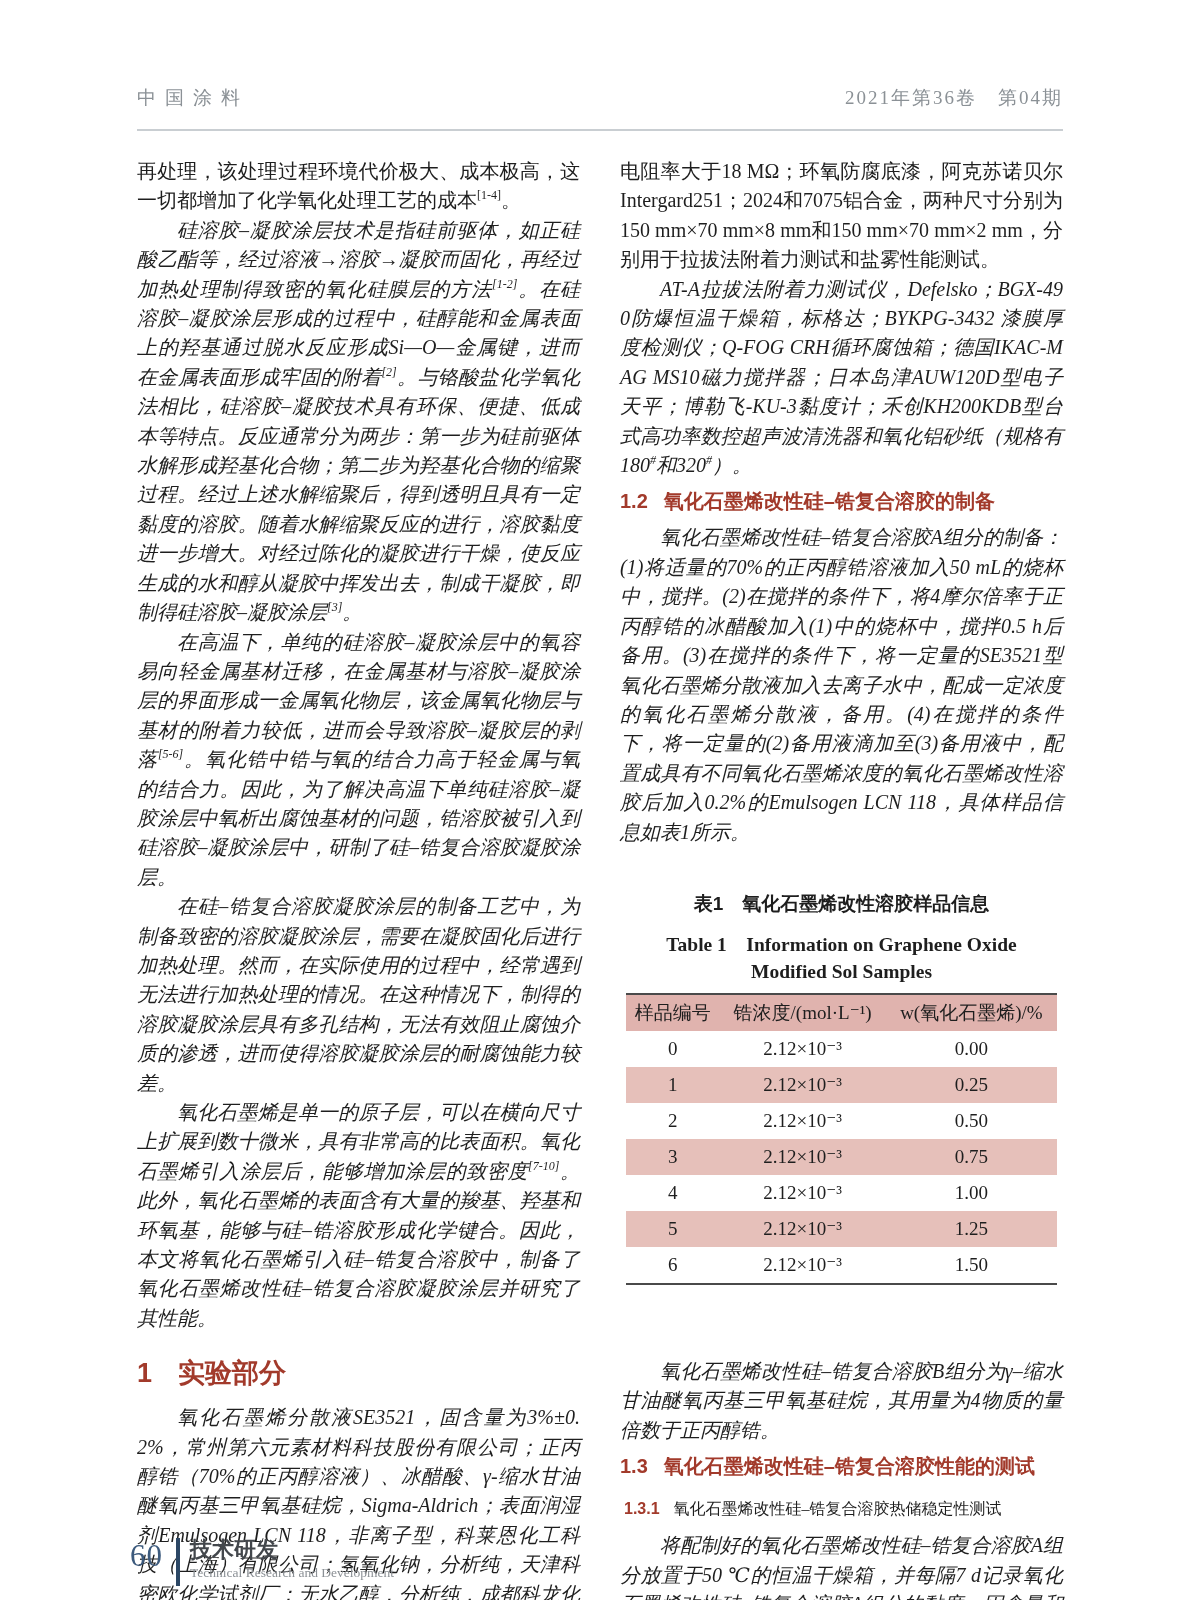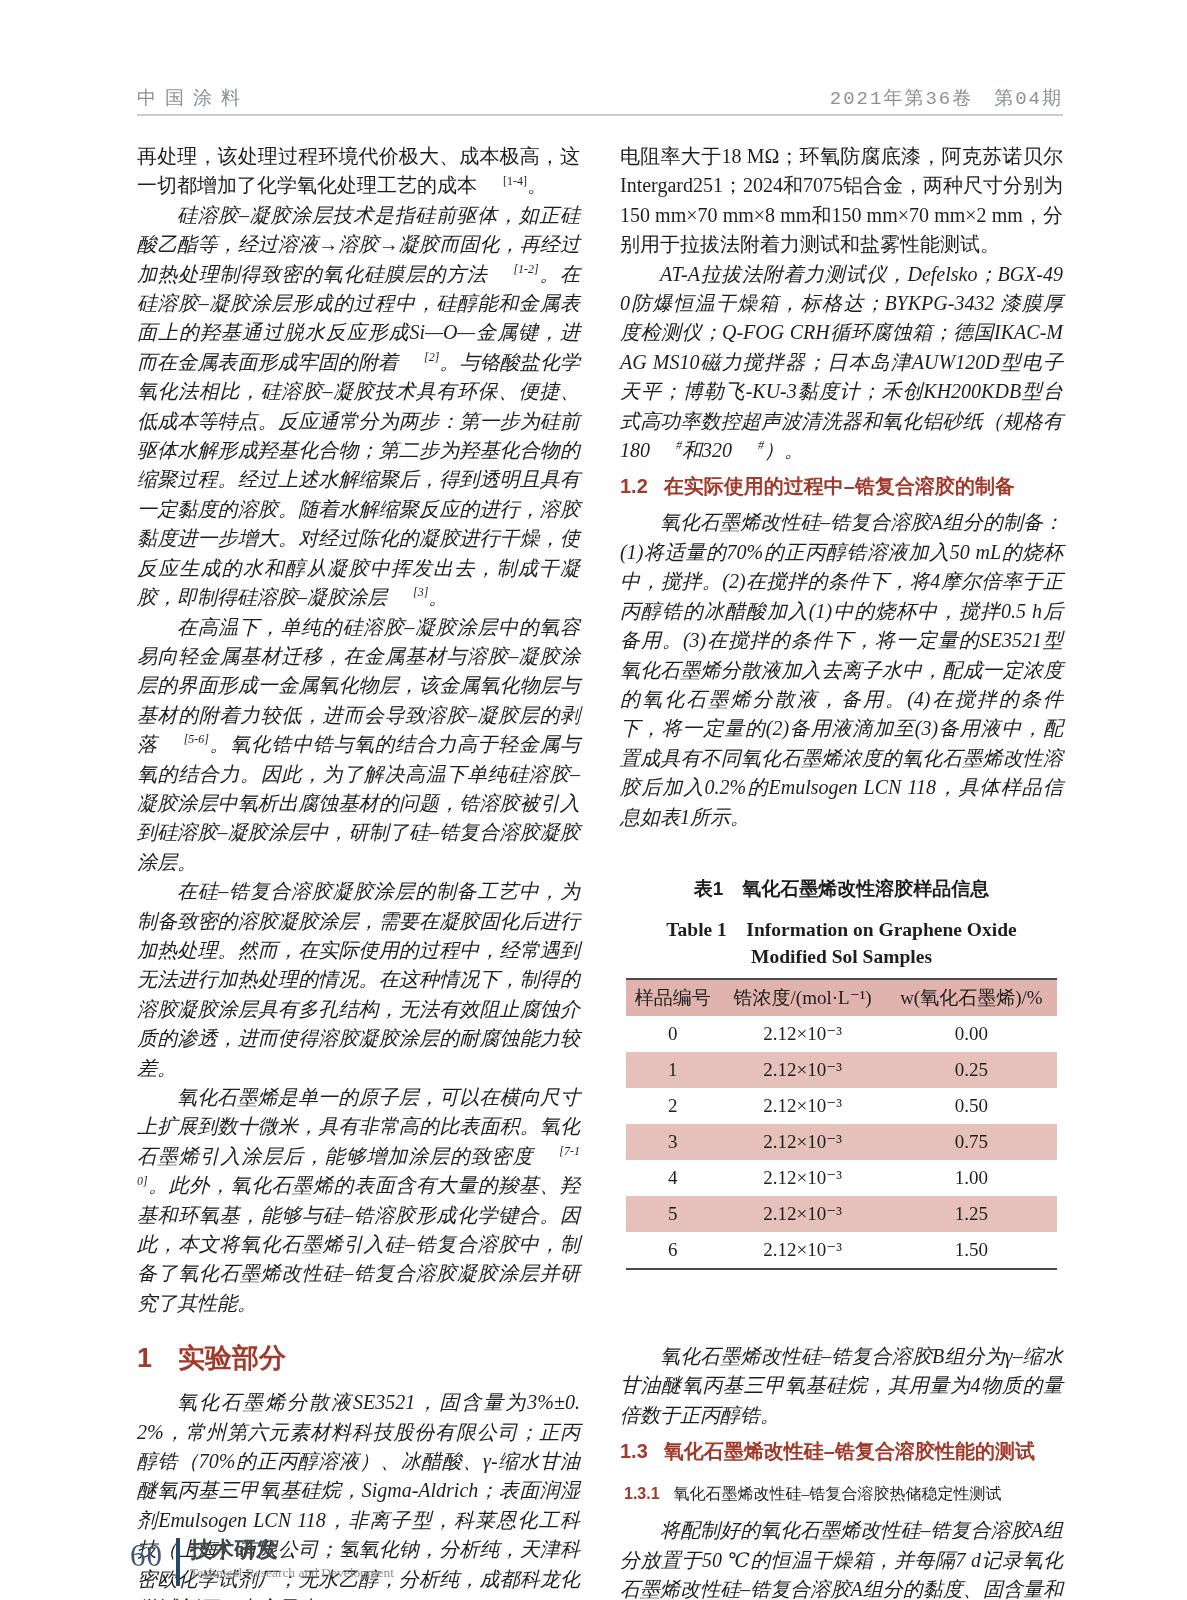--- a/index.html
+++ b/index.html
@@ -6,31 +6,31 @@
   body{
     width:1187px;height:1600px;background:#ffffff;overflow:hidden;position:relative;
     font-family:"Liberation Serif","DejaVu Serif",serif;color:#1e1e1e;
     -webkit-font-smoothing:antialiased;
   }
   .page{padding:85px 124px 0 137px;}
   
   .header-bar{
     display:flex;justify-content:space-between;align-items:flex-end;
     color:var(--hdr-gray);font-size:19px;
-    border-bottom:2px solid #c9ced2;padding-bottom:3px;
-    font-family:Liberation Mono, monospace;
+    border-bottom:2px solid #c9ced2;padding-bottom:18px;
+    font-family:Liberation Serif, serif;
   }
   .journal-title{letter-spacing:9px;}
   .journal-issue{letter-spacing:2px;}
   
   .columns{display:flex;gap:40px;margin-top:26px;}
   .col{width:443px;}
   .para{font-size:20px;line-height:29.4px;text-align:justify;margin:0;word-break:break-all;}
   .para.ind{text-indent:2em;font-style:italic;}
-  sup.ref{font-size:12px;vertical-align:super;line-height:0;margin-left:26px;}
+  sup.ref{font-size:12px;vertical-align:super;line-height:0;}
   
   .h1{font-family:"Liberation Sans","DejaVu Sans",sans-serif;font-weight:bold;
       color:var(--red);font-size:27px;margin:22px 0 12px 0;}
   .h1 .hnum{margin-right:26px;}
   .h2{font-family:"Liberation Sans","DejaVu Sans",sans-serif;font-weight:bold;
       color:var(--red);font-size:20px;margin:7px 0 7px 0;line-height:29px;}
   .h2 .hnum{margin-right:16px;}
   .h3{font-size:16px;margin:2px 4px;line-height:41px;}
   .h3 .hnum{color:var(--red);font-family:"Liberation Sans","DejaVu Sans",sans-serif;
       font-weight:bold;margin-right:14px;}
@@ -70,21 +70,21 @@
         <p class="para ind">硅溶胶–凝胶涂层技术是指硅前驱体，如正硅酸乙酯等，经过溶液→溶胶→凝胶而固化，再经过加热处理制得致密的氧化硅膜层的方法<sup class="ref">[1-2]</sup>。在硅溶胶–凝胶涂层形成的过程中，硅醇能和金属表面上的羟基通过脱水反应形成Si—O—金属键，进而在金属表面形成牢固的附着<sup class="ref">[2]</sup>。与铬酸盐化学氧化法相比，硅溶胶–凝胶技术具有环保、便捷、低成本等特点。反应通常分为两步：第一步为硅前驱体水解形成羟基化合物；第二步为羟基化合物的缩聚过程。经过上述水解缩聚后，得到透明且具有一定黏度的溶胶。随着水解缩聚反应的进行，溶胶黏度进一步增大。对经过陈化的凝胶进行干燥，使反应生成的水和醇从凝胶中挥发出去，制成干凝胶，即制得硅溶胶–凝胶涂层<sup class="ref">[3]</sup>。</p>
         <p class="para ind">在高温下，单纯的硅溶胶–凝胶涂层中的氧容易向轻金属基材迁移，在金属基材与溶胶–凝胶涂层的界面形成一金属氧化物层，该金属氧化物层与基材的附着力较低，进而会导致溶胶–凝胶层的剥落<sup class="ref">[5-6]</sup>。氧化锆中锆与氧的结合力高于轻金属与氧的结合力。因此，为了解决高温下单纯硅溶胶–凝胶涂层中氧析出腐蚀基材的问题，锆溶胶被引入到硅溶胶–凝胶涂层中，研制了硅–锆复合溶胶凝胶涂层。</p>
         <p class="para ind">在硅–锆复合溶胶凝胶涂层的制备工艺中，为制备致密的溶胶凝胶涂层，需要在凝胶固化后进行加热处理。然而，在实际使用的过程中，经常遇到无法进行加热处理的情况。在这种情况下，制得的溶胶凝胶涂层具有多孔结构，无法有效阻止腐蚀介质的渗透，进而使得溶胶凝胶涂层的耐腐蚀能力较差。</p>
         <p class="para ind">氧化石墨烯是单一的原子层，可以在横向尺寸上扩展到数十微米，具有非常高的比表面积。氧化石墨烯引入涂层后，能够增加涂层的致密度<sup class="ref">[7-10]</sup>。此外，氧化石墨烯的表面含有大量的羧基、羟基和环氧基，能够与硅–锆溶胶形成化学键合。因此，本文将氧化石墨烯引入硅–锆复合溶胶中，制备了氧化石墨烯改性硅–锆复合溶胶凝胶涂层并研究了其性能。</p>
         <div class="h1"><span class="hnum">1</span><span class="htext">实验部分</span></div>
         <p class="para ind">氧化石墨烯分散液SE3521，固含量为3%±0.2%，常州第六元素材料科技股份有限公司；正丙醇锆（70%的正丙醇溶液）、冰醋酸、γ-缩水甘油醚氧丙基三甲氧基硅烷，Sigma-Aldrich；表面润湿剂Emulsogen LCN 118，非离子型，科莱恩化工科技（上海）有限公司；氢氧化钠，分析纯，天津科密欧化学试剂厂；无水乙醇，分析纯，成都科龙化学试剂厂；去离子水，</p>
       </div>
     <div class="col" id="col-right">
         <p class="para">电阻率大于18 MΩ；环氧防腐底漆，阿克苏诺贝尔Intergard251；2024和7075铝合金，两种尺寸分别为150 mm×70 mm×8 mm和150 mm×70 mm×2 mm，分别用于拉拔法附着力测试和盐雾性能测试。</p>
         <p class="para ind">AT-A拉拔法附着力测试仪，Defelsko；BGX-490防爆恒温干燥箱，标格达；BYKPG-3432 漆膜厚度检测仪；Q-FOG CRH循环腐蚀箱；德国IKAC-MAG MS10磁力搅拌器；日本岛津AUW120D型电子天平；博勒飞-KU-3黏度计；禾创KH200KDB型台式高功率数控超声波清洗器和氧化铝砂纸（规格有180<sup class="ref">#</sup>和320<sup class="ref">#</sup>）。</p>
-        <div class="h2"><span class="hnum">1.2</span><span class="htext">在实际使用的过程中–锆复合溶胶的制备</span></div>
+        <div class="h2"><span class="hnum">1.2</span><span class="htext">氧化石墨烯改性硅–锆复合溶胶的制备</span></div>
         <p class="para ind">氧化石墨烯改性硅–锆复合溶胶A组分的制备：(1)将适量的70%的正丙醇锆溶液加入50 mL的烧杯中，搅拌。(2)在搅拌的条件下，将4摩尔倍率于正丙醇锆的冰醋酸加入(1)中的烧杯中，搅拌0.5 h后备用。(3)在搅拌的条件下，将一定量的SE3521型氧化石墨烯分散液加入去离子水中，配成一定浓度的氧化石墨烯分散液，备用。(4)在搅拌的条件下，将一定量的(2)备用液滴加至(3)备用液中，配置成具有不同氧化石墨烯浓度的氧化石墨烯改性溶胶后加入0.2%的Emulsogen LCN 118，具体样品信息如表1所示。</p>
         <div class="tablewrap">
           <div class="tbl-title-zh">表1　氧化石墨烯改性溶胶样品信息</div>
           <div class="tbl-title-en">Table 1　Information on Graphene Oxide Modified Sol Samples</div>
           <table class="sample">
             <thead>
               <tr class="headrow">
                 <th>样品编号</th>
                 <th>锆浓度/(mol·L⁻¹)</th>
                 <th>w(氧化石墨烯)/%</th>

